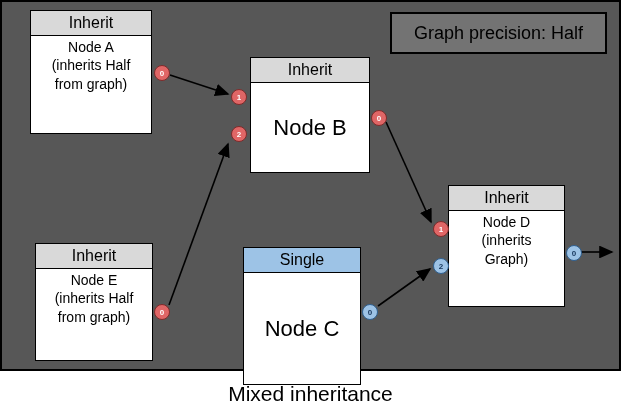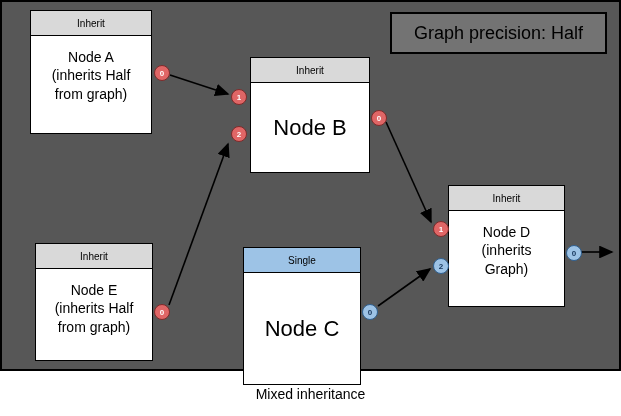--- a/index.html
+++ b/index.html
@@ -10,44 +10,44 @@
   .canvas{
     position:absolute;left:0;top:0;width:617px;height:367px;
     background:var(--canvas-bg,#575757);border:2px solid #000;
   }
   .edges{position:absolute;left:0;top:0;z-index:1;pointer-events:none;}
   .node{
     position:absolute;background:#fff;border:1.5px solid #000;z-index:2;box-sizing:border-box;
   }
   .node-header{
     height:24px;border-bottom:1.5px solid #000;background:var(--inherit-header,#d9d9d9);
-    display:flex;align-items:center;justify-content:center;font-size:10px;
+    display:flex;align-items:center;justify-content:center;font-size:16px;
   }
   .node-header.single{background:var(--single-header,#9dc3e6);}
   .node-body{
     position:absolute;top:26px;left:0;right:0;bottom:0;
     display:flex;flex-direction:column;align-items:center;justify-content:flex-start;
-    padding-top:11px;font-size:14px;line-height:1.32;text-align:center;
+    padding-top:1px;font-size:14px;line-height:1.32;text-align:center;
   }
   .node-body.center{justify-content:center;padding-top:0;font-size:22px;}
   .port{
     position:absolute;width:14px;height:14px;border-radius:50%;z-index:3;
     display:flex;align-items:center;justify-content:center;
     font-size:8px;font-weight:700;box-sizing:content-box;
   }
   .port.half{background:var(--half-port,#e06666);border:1.5px solid #7e2b2b;color:#fff;}
   .port.single-p{background:var(--single-port,#9dc3e6);border:1.5px solid #2f5f8f;color:#16365c;}
   .precision{
     position:absolute;left:388px;top:10px;width:213px;height:38px;
     background:#737373;border:2px solid #000;z-index:2;
     display:flex;align-items:center;justify-content:center;font-size:18px;
   }
   .caption{
     position:absolute;left:0;top:371px;width:621px;height:45px;
-    display:flex;align-items:center;justify-content:center;font-size:14px;
+    display:flex;align-items:center;justify-content:center;font-size:21px;
   }
 </style>
 </head>
 <body>
 
 <div class="canvas">
 
   <svg class="edges" width="617" height="367" viewBox="0 0 617 367">
     <defs>
       <marker id="arrow" markerWidth="10" markerHeight="8" refX="8" refY="4" orient="auto">

